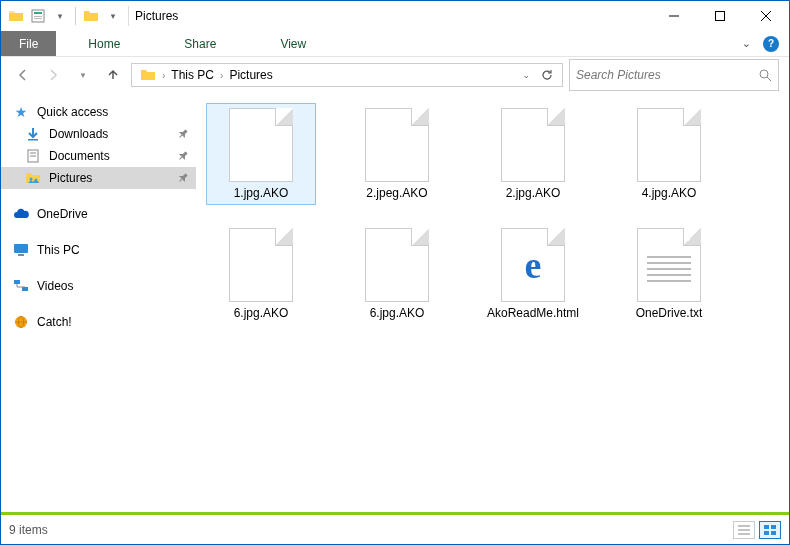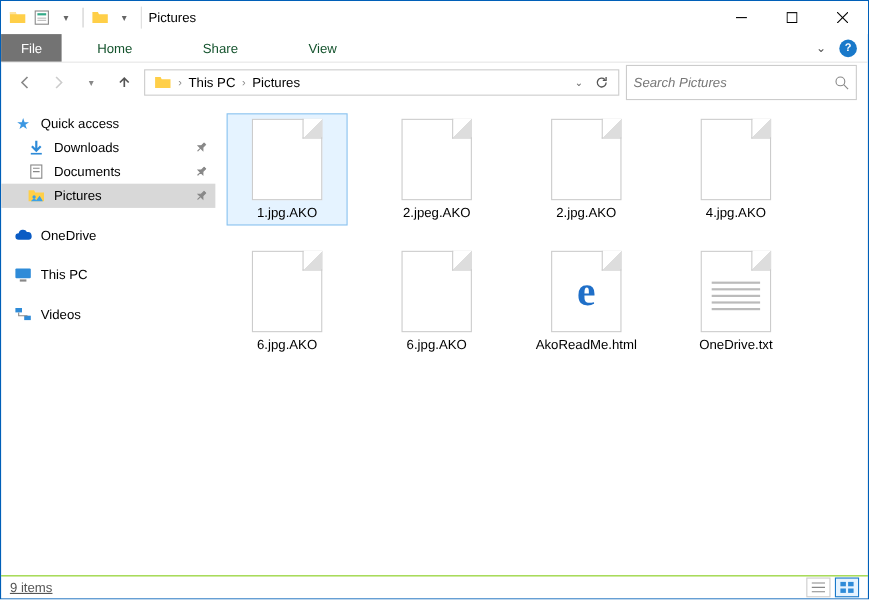--- a/index.html
+++ b/index.html
@@ -42,21 +42,21 @@
 .grid { display: flex; flex-wrap: wrap; gap: 18px 26px; align-content: flex-start; }
 .file-item { width: 110px; display: flex; flex-direction: column; align-items: center; gap: 4px; padding: 4px; border: 1px solid transparent; }
 .file-item.sel { border: 1px solid #8cc3ef; background: #e5f3ff; }
 .file-thumb { width: 64px; height: 74px; border: 1px solid #ccc; background: #fff; position: relative; display:flex;align-items:center;justify-content:center; }
 .file-thumb .fold { position: absolute; top: -1px; right: -1px; width: 18px; height: 18px; background: linear-gradient(135deg, #fff 0 50%, #ddd 50% 100%); border-left: 1px solid #ccc; border-bottom: 1px solid #ccc; }
 .file-label { text-align: center; word-break: break-word; line-height: 1.2; }
 .edge-ico { font-size: 38px; font-weight: bold; color: #1f6fc8; font-family: "Segoe UI"; }
 .txt-lines { width:70%; display:flex; flex-direction:column; gap:4px; margin-top:8px;}
 .txt-lines div{ height:2px; background:#bbb; }
 
-.statusbar { height: 21px; border-top: 1px solid #84cc16; display: flex; align-items: center; padding: 0 8px; color: #555; text-decoration: underline; }
+.statusbar { height: 32px; border-top: 3px solid #84cc16; display: flex; align-items: center; padding: 0 8px; color: #555; }
 .statusbar .spacer { flex: 1; }
 .view-btn { width: 22px; height: 18px; border: 1px solid #ccc; margin-left: 4px; display:flex;align-items:center;justify-content:center; }
 .view-btn.active { border-color: #1979ca; background:#e5f3ff; }
 
 svg { display: block; }
 </style>
 </head>
 <body>
 
 <div class="window">
@@ -245,20 +245,31 @@
           <span class="ico">
             <svg width="16" height="14" viewBox="0 0 16 14">
                 <rect x="1" y="1" width="6" height="4" fill="#2e8bd8"></rect>
                 <rect x="9" y="8" width="6" height="4" fill="#2e8bd8"></rect>
                 <path d="M4 5v3h8V8" fill="none" stroke="#888"></path>
               </svg>
           </span>
           <span>Videos</span>
         </div>
       </div>
+      <div class="sb-group">
+        <div class="sb-item sb-head">
+          <span class="ico">
+            <svg width="14" height="14" viewBox="0 0 14 14">
+                <circle cx="7" cy="7" r="6" fill="#f0a018"></circle>
+                <path d="M1 7h12M7 1a8 8 0 0 1 0 12M7 1a8 8 0 0 0 0 12" fill="none" stroke="#c77800" stroke-width="0.8"></path>
+              </svg>
+          </span>
+          <span>Catch!</span>
+        </div>
+      </div>
     </div>
 
     <div class="content">
       <div class="grid" id="file-grid">
           <div class="file-item sel">
             <div class="file-thumb">
               <div class="fold"></div>
             </div>
             <div class="file-label">1.jpg.AKO</div>
           </div>

